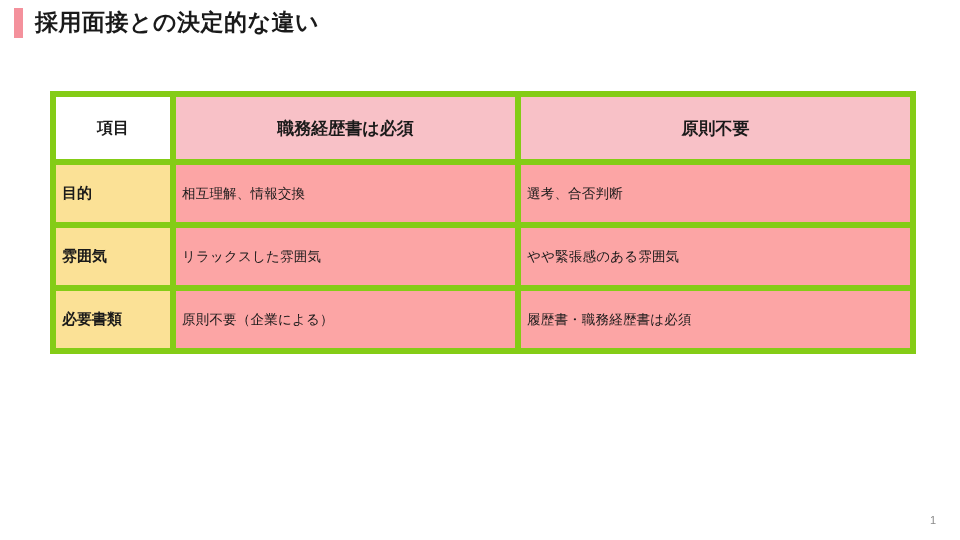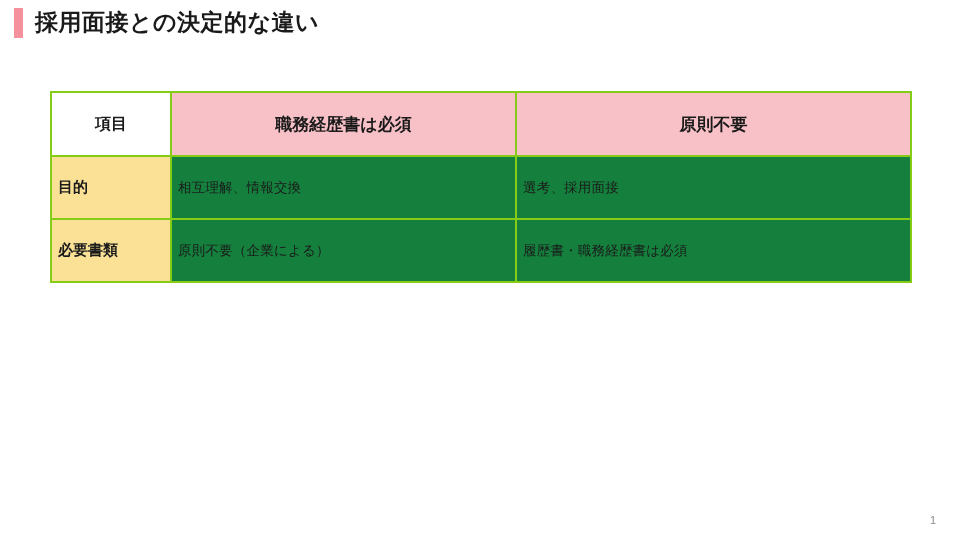--- a/index.html
+++ b/index.html
@@ -54,21 +54,21 @@
     top: 91px;
     width: 860px;
   }
   table.compare {
     border-collapse: collapse;
     width: 860px;
     table-layout: fixed;
   }
   table.compare th,
   table.compare td {
-    border: 2px solid #84cc16;
+    border: 6px solid #84cc16;
     vertical-align: middle;
     padding: 0 6px;
     font-family: Liberation Serif, serif;
   }
   col.c-item { width: 120px; }
   col.c-casual { width: 345px; }
   col.c-interview { width: 395px; }
 
   thead th {
     height: 62px;
@@ -83,21 +83,21 @@
     background: #f8c1c7;
   }
 
   tbody tr { height: 63px; margin-top: 15px; }
   td.row-head {
     background: #fbe196;
     font-weight: bold;
     font-size: 15px;
   }
   td.cell {
-    background: #15803d;
+    background: #fca5a5;
     font-size: 13.5px;
     font-weight: normal;
     letter-spacing: 0.2px;
   }
 
   
   .page-number {
     position: absolute;
     right: 24px;
     bottom: 14px;
@@ -126,21 +126,26 @@
         <tr>
           <th class="h-item">項目</th>
           <th class="h-pink">職務経歴書は必須</th>
           <th class="h-pink">原則不要</th>
         </tr>
       </thead>
       <tbody>
         <tr>
           <td class="row-head">目的</td>
           <td class="cell">相互理解、情報交換</td>
-          <td class="cell">選考、採用面接</td>
+          <td class="cell">選考、合否判断</td>
+        </tr>
+        <tr>
+          <td class="row-head">雰囲気</td>
+          <td class="cell">リラックスした雰囲気</td>
+          <td class="cell">やや緊張感のある雰囲気</td>
         </tr>
         <tr>
           <td class="row-head">必要書類</td>
           <td class="cell">原則不要（企業による）</td>
           <td class="cell">履歴書・職務経歴書は必須</td>
         </tr>
       </tbody>
     </table>
   </div>
 

